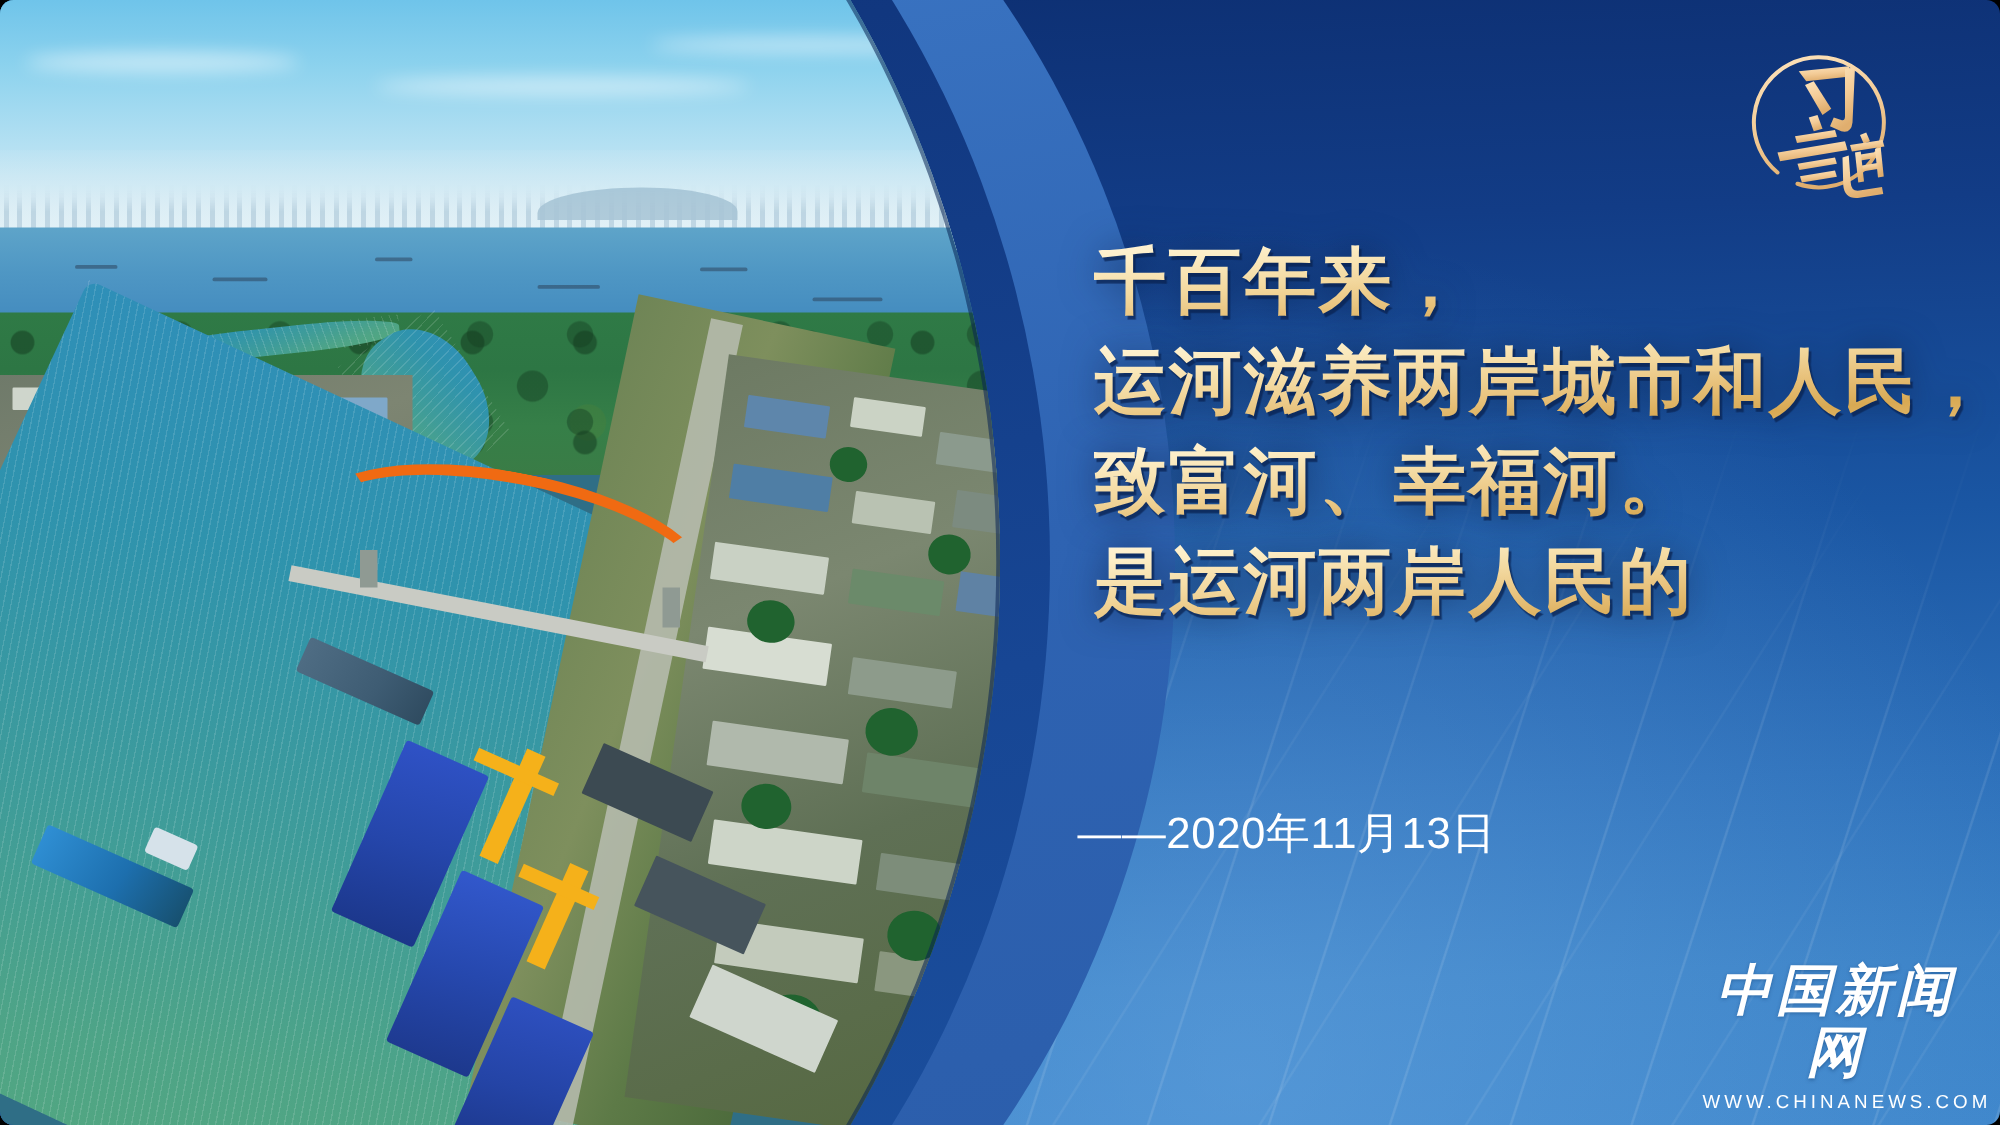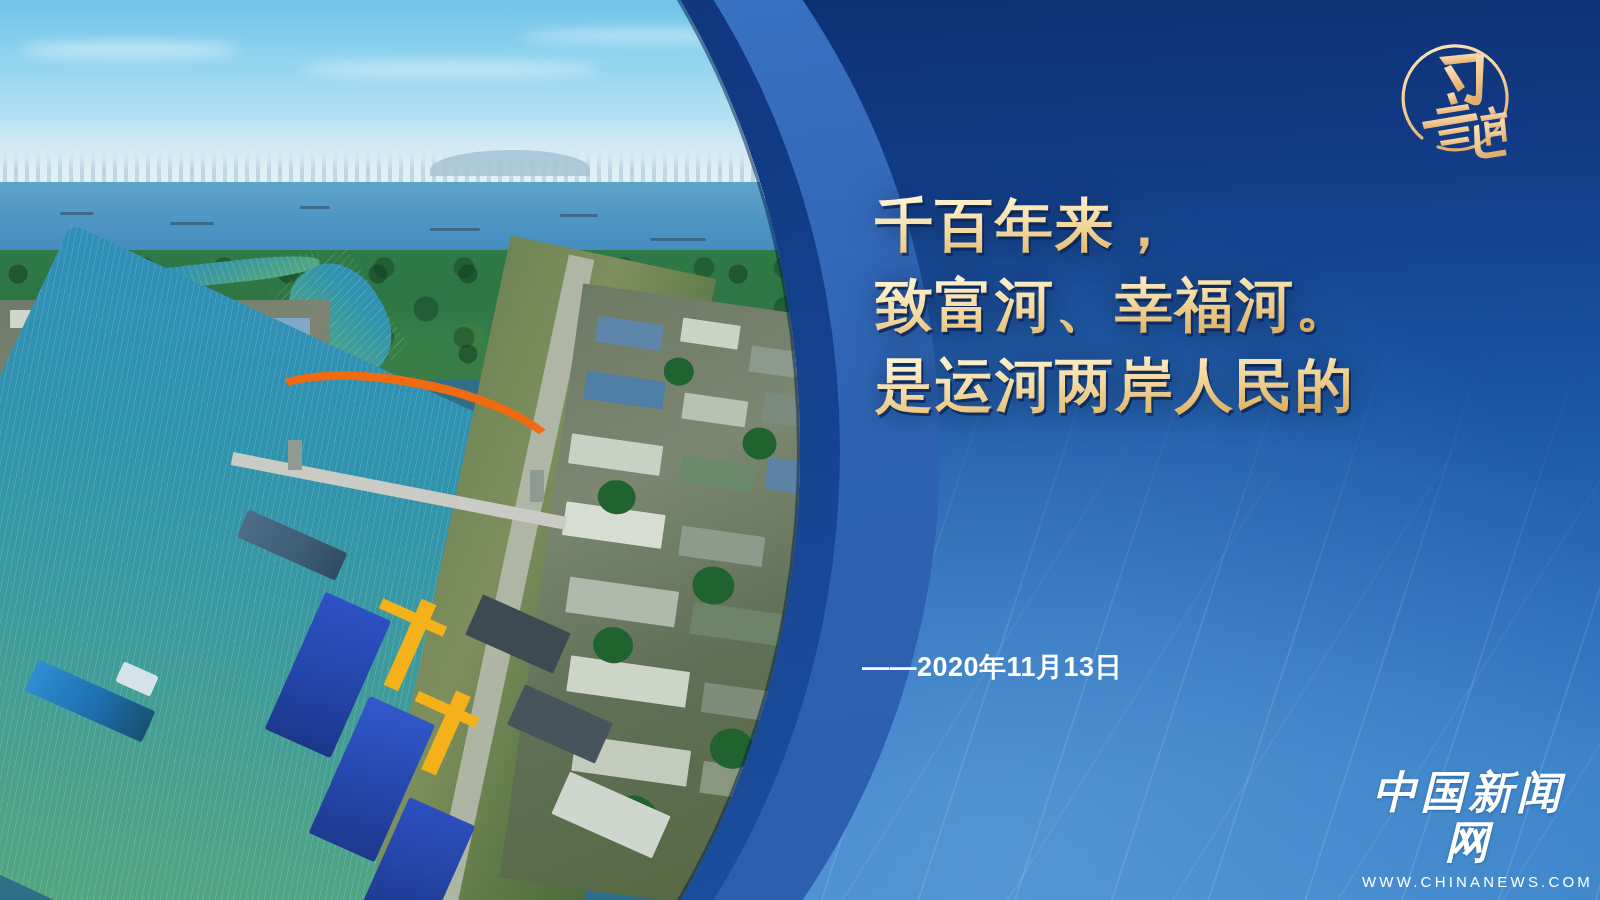--- a/index.html
+++ b/index.html
@@ -1,18 +1,19 @@
 <!DOCTYPE html>
 <html><head>
 <meta charset="utf-8">
 <style>
   html,body{margin:0;padding:0;background:#000;}
   #stage{
     position:relative;width:1600px;height:900px;overflow:hidden;
     font-family:"Liberation Sans","DejaVu Sans",sans-serif;
+    border-radius:11px;
   }
 
   
   .panel-base{
     position:absolute;inset:0;
     background:linear-gradient(178deg,#0d2f72 0%,#123c86 22%,#1a56a3 48%,#2d70ba 70%,#3a81c6 86%,#3e86cb 100%);
   }
   
   .panel-stripes{
     position:absolute;inset:0;
@@ -140,21 +141,21 @@
     line-height:80px;
     letter-spacing:2px;
     white-space:nowrap;
     background:linear-gradient(176deg,#fff6e0 0%,#fdeec7 18%,#f3d9a0 40%,#e8c27c 58%,#d8a953 78%,#e6c079 100%);
     -webkit-background-clip:text;background-clip:text;color:transparent;
     -webkit-text-fill-color:transparent;
     filter:drop-shadow(2px 3px 0px rgba(9,35,82,.75)) drop-shadow(0 0 14px rgba(5,25,64,.5));
   }
 
   .attrib{position:absolute;left:862px;top:648px;color:#fff;}
-  .attrib .a1{font-size:27px;line-height:38px;letter-spacing:.5px;white-space:nowrap;font-weight:bold;}
+  .attrib .a1{font-size:35px;line-height:38px;letter-spacing:.5px;white-space:nowrap;}
   .attrib .a2{font-size:27px;line-height:38px;letter-spacing:.5px;white-space:nowrap;margin-left:44px;}
 
   .brand{position:absolute;left:1362px;top:768px;width:214px;text-align:center;color:#fff;}
   .brand-cn{
     font-family:"Liberation Serif","DejaVu Serif",serif;
     font-size:44px;line-height:50px;font-weight:700;letter-spacing:4px;
     font-style:italic;
     text-shadow:0 1px 3px rgba(0,40,90,.35);
   }
   .brand-url{font-size:15px;letter-spacing:3.2px;margin-top:5px;}
@@ -328,20 +329,21 @@
         <path d="M94 103 l16 -2.6 l1.3 4.6 l-16 2.6 z"></path>
         <path d="M92 92 l4.6 -0.8 l2.6 24 l-4.6 0.8 z"></path>
         <path d="M108 89 l4.6 -0.8 l2.4 23 l-4.6 0.8 z"></path>
         <path d="M82 96 l5 -1.6 l1.6 22 q0.4 7 7 6 l18 -2.8 l1 5.6 l-19 3 q-12 1.6 -13 -10 z"></path>
       </g>
     </svg>
   </div>
 
   <div class="quote">
     <div class="qline">千百年来，</div>
+    <div class="qline">运河滋养两岸城市和人民，</div>
     <div class="qline">致富河、幸福河。</div>
     <div class="qline">是运河两岸人民的</div>
   </div>
 
   <div class="attrib">
     <div class="a1">——2020年11月13日</div>
   </div>
 
   <div class="brand">
     <div class="brand-cn">中国新闻网</div>

